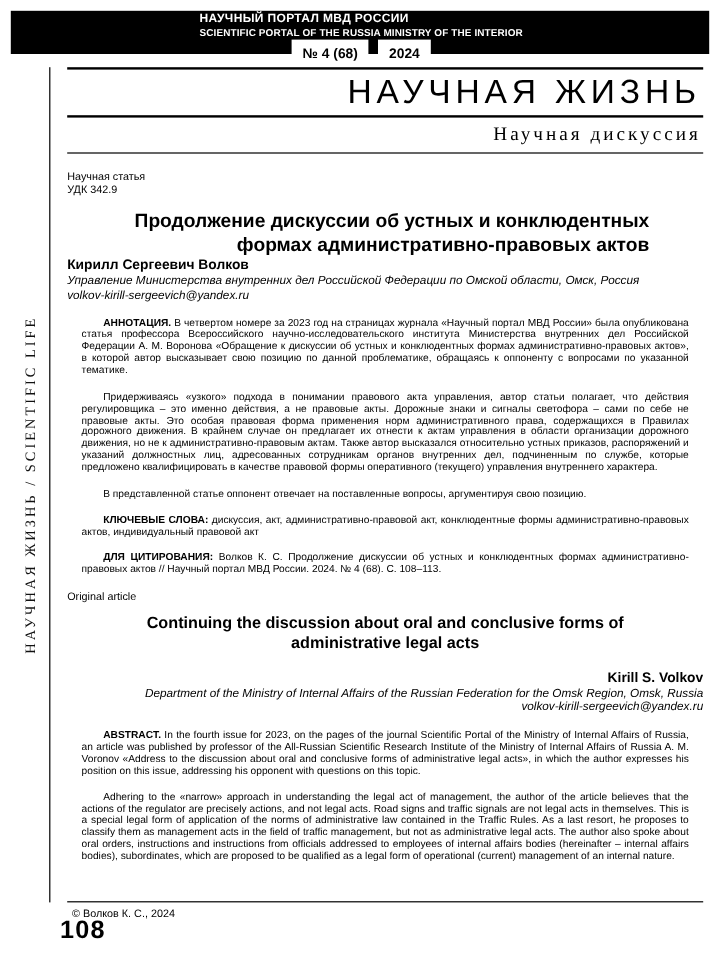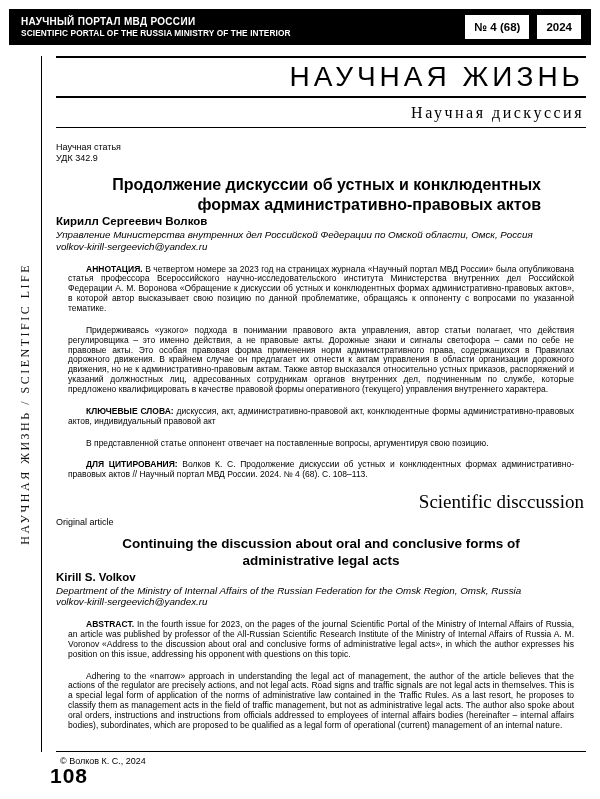--- a/index.html
+++ b/index.html
@@ -6,21 +6,21 @@
   body {
     width:600px; height:799px; position:relative; overflow:hidden;
     background:#ffffff; color:#000;
     font-family:"Liberation Sans", sans-serif;
   }
   
   .masthead {
     position:absolute; left:9px; right:9px; top:9px; height:36px;
     background:#000; color:#fff;
     display:flex; align-items:center; justify-content:space-between;
-    padding:0 10px 0 12px; box-sizing:border-box;
+    padding:0 10px 0 12px; box-sizing:border-box;flex-direction:column;
   }
   .mast-titles { line-height:1.3; }
   .mast-ru { font-weight:bold; font-size:10px; letter-spacing:.3px; }
   .mast-en { font-weight:bold; font-size:8.3px; letter-spacing:.1px; }
   .mast-badges { display:flex; gap:8px; align-items:center; }
   .badge {
     background:#fff; color:#000; font-weight:bold;
     padding:6px 9px; font-size:11.5px; white-space:nowrap;
   }
   
@@ -63,21 +63,21 @@
   .lbl { font-weight:bold; }
   .section-en {
     font-family:"Liberation Serif", serif; font-size:19px;
     text-align:right; margin:7px 2px 0 0; line-height:1.1;
   }
   .original { font-size:9px; margin-top:4px; }
   .title-en {
     font-size:13.5px; font-weight:bold; text-align:center;
     line-height:1.25; margin:9px 55px 0;
   }
-  .author-block-en { margin-top:1px; }
+  .author-block-en { margin-top:14px;text-align:right; }
   
   .footer-rule { position:absolute; left:56px; width:530px; top:751px; border-top:1px solid #000; }
   .copyright { position:absolute; left:60px; top:756px; font-size:9px; }
   .page-number {
     position:absolute; left:50px; top:764px;
     font-size:21px; font-weight:bold; letter-spacing:1px;
   }
 </style>
 </head>
 <body>
@@ -115,28 +115,27 @@
   <div class="author-block">
     <div class="author">Кирилл Сергеевич Волков</div>
     <div class="affil">Управление Министерства внутренних дел Российской Федерации по Омской области, Омск, Россия</div>
     <div class="affil">volkov-kirill-sergeevich@yandex.ru</div>
   </div>
 
   <div class="abstract">
     <p><b class="lbl">АННОТАЦИЯ.</b>
       <span>В четвертом номере за 2023 год на страницах журнала «Научный портал МВД России» была опубликована статья профессора Всероссийского научно-исследовательского института Министерства внутренних дел Российской Федерации А. М. Воронова «Обращение к дискуссии об устных и конклюдентных формах административно-правовых актов», в которой автор высказывает свою позицию по данной проблематике, обращаясь к оппоненту с вопросами по указанной тематике.</span></p>
     <p>Придерживаясь «узкого» подхода в понимании правового акта управления, автор статьи полагает, что действия регулировщика – это именно действия, а не правовые акты. Дорожные знаки и сигналы светофора – сами по себе не правовые акты. Это особая правовая форма применения норм административного права, содержащихся в Правилах дорожного движения. В крайнем случае он предлагает их отнести к актам управления в области организации дорожного движения, но не к административно-правовым актам. Также автор высказался относительно устных приказов, распоряжений и указаний должностных лиц, адресованных сотрудникам органов внутренних дел, подчиненным по службе, которые предложено квалифицировать в качестве правовой формы оперативного (текущего) управления внутреннего характера.</p>
+    <p>В представленной статье оппонент отвечает на поставленные вопросы, аргументируя свою позицию.</p>
     <p><b class="lbl">КЛЮЧЕВЫЕ СЛОВА:</b>
       <span>дискуссия, акт, административно-правовой акт, конклюдентные формы административно-правовых актов, индивидуальный правовой акт</span></p>
-    <p>В представленной статье оппонент отвечает на поставленные вопросы, аргументируя свою позицию.</p>
     <p><b class="lbl">ДЛЯ ЦИТИРОВАНИЯ:</b>
       <span>Волков К. С. Продолжение дискуссии об устных и конклюдентных формах административно-правовых актов // Научный портал МВД России. 2024. № 4 (68). С. 108–113.</span></p>
   </div>
 
-  <div class="section-en">Scientific disccussion</div>
   <div class="original">Original article</div>
 
   <h2 class="title-en">Continuing the discussion about oral and conclusive forms of administrative legal acts</h2>
 
   <div class="author-block-en">
     <div class="author">Kirill S. Volkov</div>
     <div class="affil">Department of the Ministry of Internal Affairs of the Russian Federation for the Omsk Region, Omsk, Russia</div>
     <div class="affil">volkov-kirill-sergeevich@yandex.ru</div>
   </div>
 

